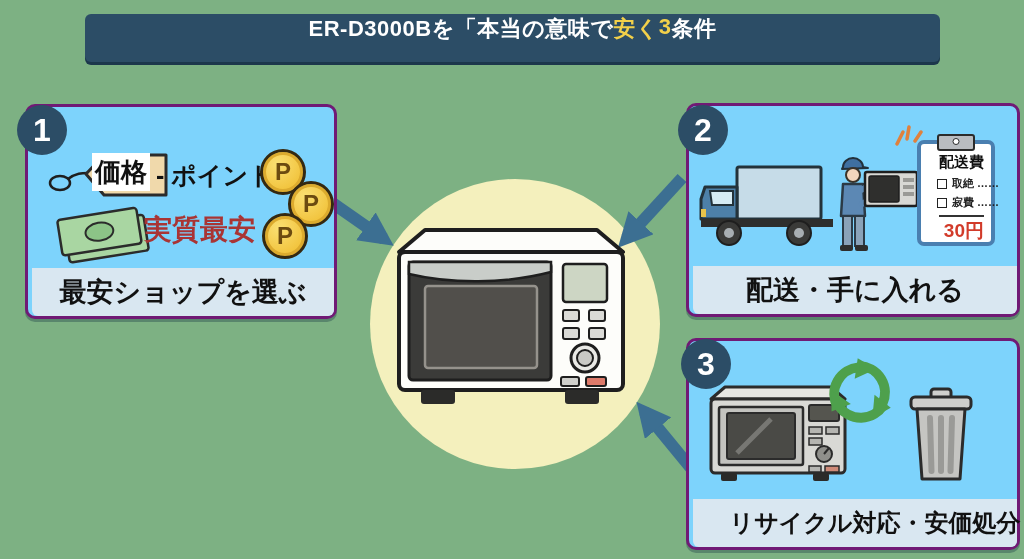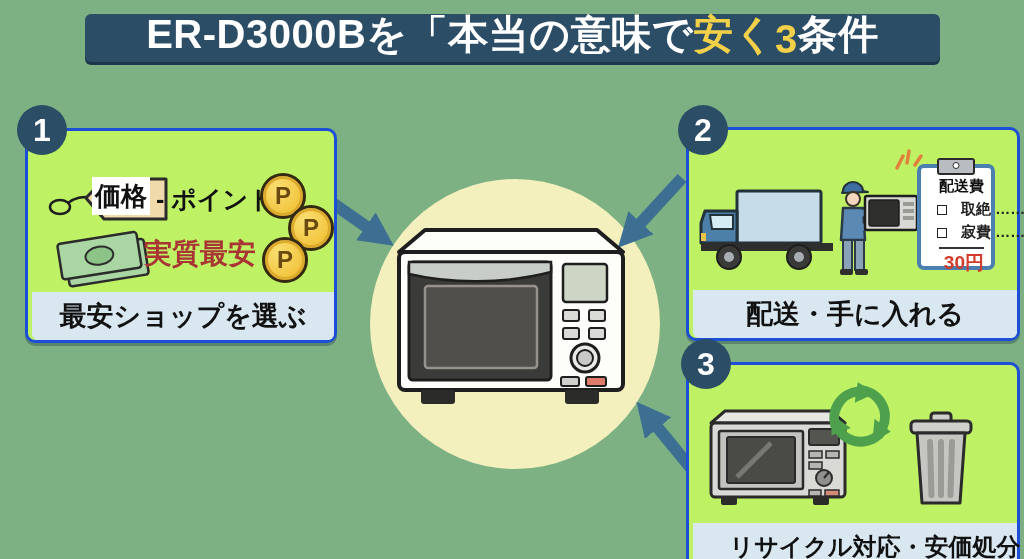--- a/index.html
+++ b/index.html
@@ -7,37 +7,36 @@
     position:relative;width:1024px;height:559px;overflow:hidden;
     background:#7db183;
     font-family:"Liberation Sans","DejaVu Sans",sans-serif;
     font-weight:bold;color:#151515;
   }
   
   .banner{
     position:absolute;left:85px;top:14px;width:855px;height:48px;
     background:#2c4d66;border-radius:6px;
     box-shadow:0 3px 0 #1c374c;
-    display:flex;align-items:flex-end;justify-content:center;
-    color:#ffffff;font-size:40px;white-space:nowrap;letter-spacing:0.5px;
+    display:flex;align-items:flex-start;justify-content:center;
+    color:#ffffff;font-size:22px;white-space:nowrap;letter-spacing:0.5px;
   }
   .banner .hl{color:#f2d04a;}
   
   .circle{
     position:absolute;left:370px;top:179px;width:290px;height:290px;
     border-radius:50%;background:#f4f0bd;
   }
   .mw-center{position:absolute;left:385px;top:222px;}
   .arrows{position:absolute;left:0;top:0;pointer-events:none;}
   
   .card{
-    position:absolute;background:#bef264;
-    border:3px solid #1d4ed8;border-radius:10px;
+    position:absolute;background:#7dd3fc;
+    border:3px solid #701a75;border-radius:10px;
     box-shadow:0 3px 0 rgba(35,70,75,.4);
-    margin-top:24px;
   }
   .card1{left:25px;top:104px;width:306px;height:209px;}
   .card2{left:686px;top:103px;width:328px;height:208px;}
   .card3{left:686px;top:338px;width:328px;height:206px;}
   .caption{
     position:absolute;left:4px;right:0;bottom:0;height:48px;
     background:#d9e7f1;border-radius:0 0 6px 6px;
     display:flex;align-items:center;justify-content:center;
     font-size:27px;color:#111;white-space:nowrap;
   }
@@ -85,22 +84,22 @@
     position:absolute;left:50%;top:-10px;transform:translateX(-50%);
     width:34px;height:13px;background:#b9bcc0;
     border:2px solid #2b2b2b;border-radius:3px;
   }
   .clip::after{
     content:"";position:absolute;left:50%;top:2px;transform:translateX(-50%);
     width:5px;height:5px;border-radius:50%;background:#fff;border:1.5px solid #2b2b2b;
   }
   .cb-title{text-align:center;font-size:15px;margin-top:9px;color:#111;}
   .cb-row{
-    display:flex;align-items:center;gap:14px;
-    margin:4px 4px 0 5px;font-size:15px;color:#222;white-space:nowrap;
+    display:flex;align-items:center;gap:5px;
+    margin:4px 4px 0 5px;font-size:11px;color:#222;white-space:nowrap;
   }
   .cbx{width:8px;height:8px;border:1.7px solid #222;flex:0 0 auto;background:#fff;}
   .cb-line{border-top:2px solid #333;margin:5px 7px 0 7px;}
   .cb-price{text-align:right;padding-right:7px;margin-top:1px;font-size:19px;color:#d23b2a;}
   
   .oldmw-svg{position:absolute;left:20px;top:42px;}
   .recycle-svg{position:absolute;left:133px;top:12px;}
   .trash-svg{position:absolute;left:214px;top:46px;}
 </style>
 </head>

